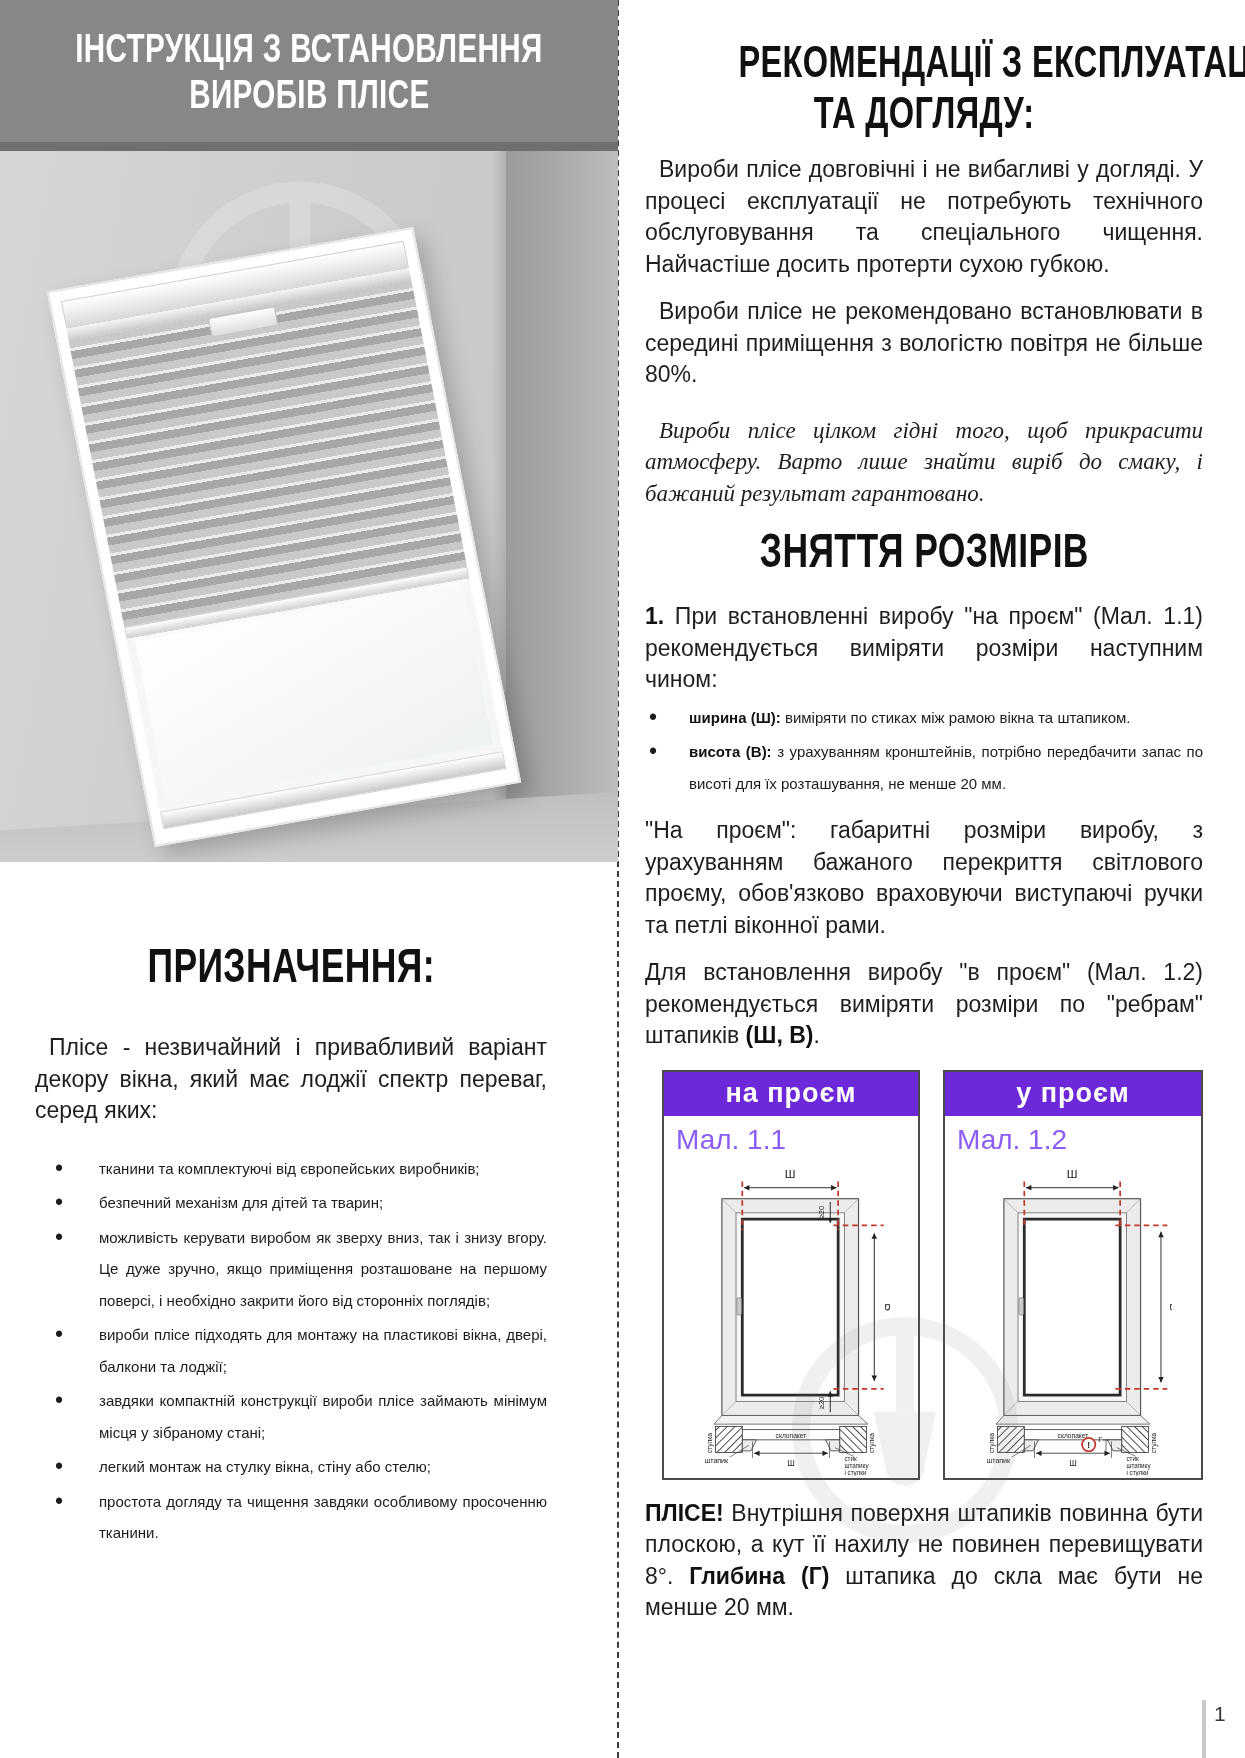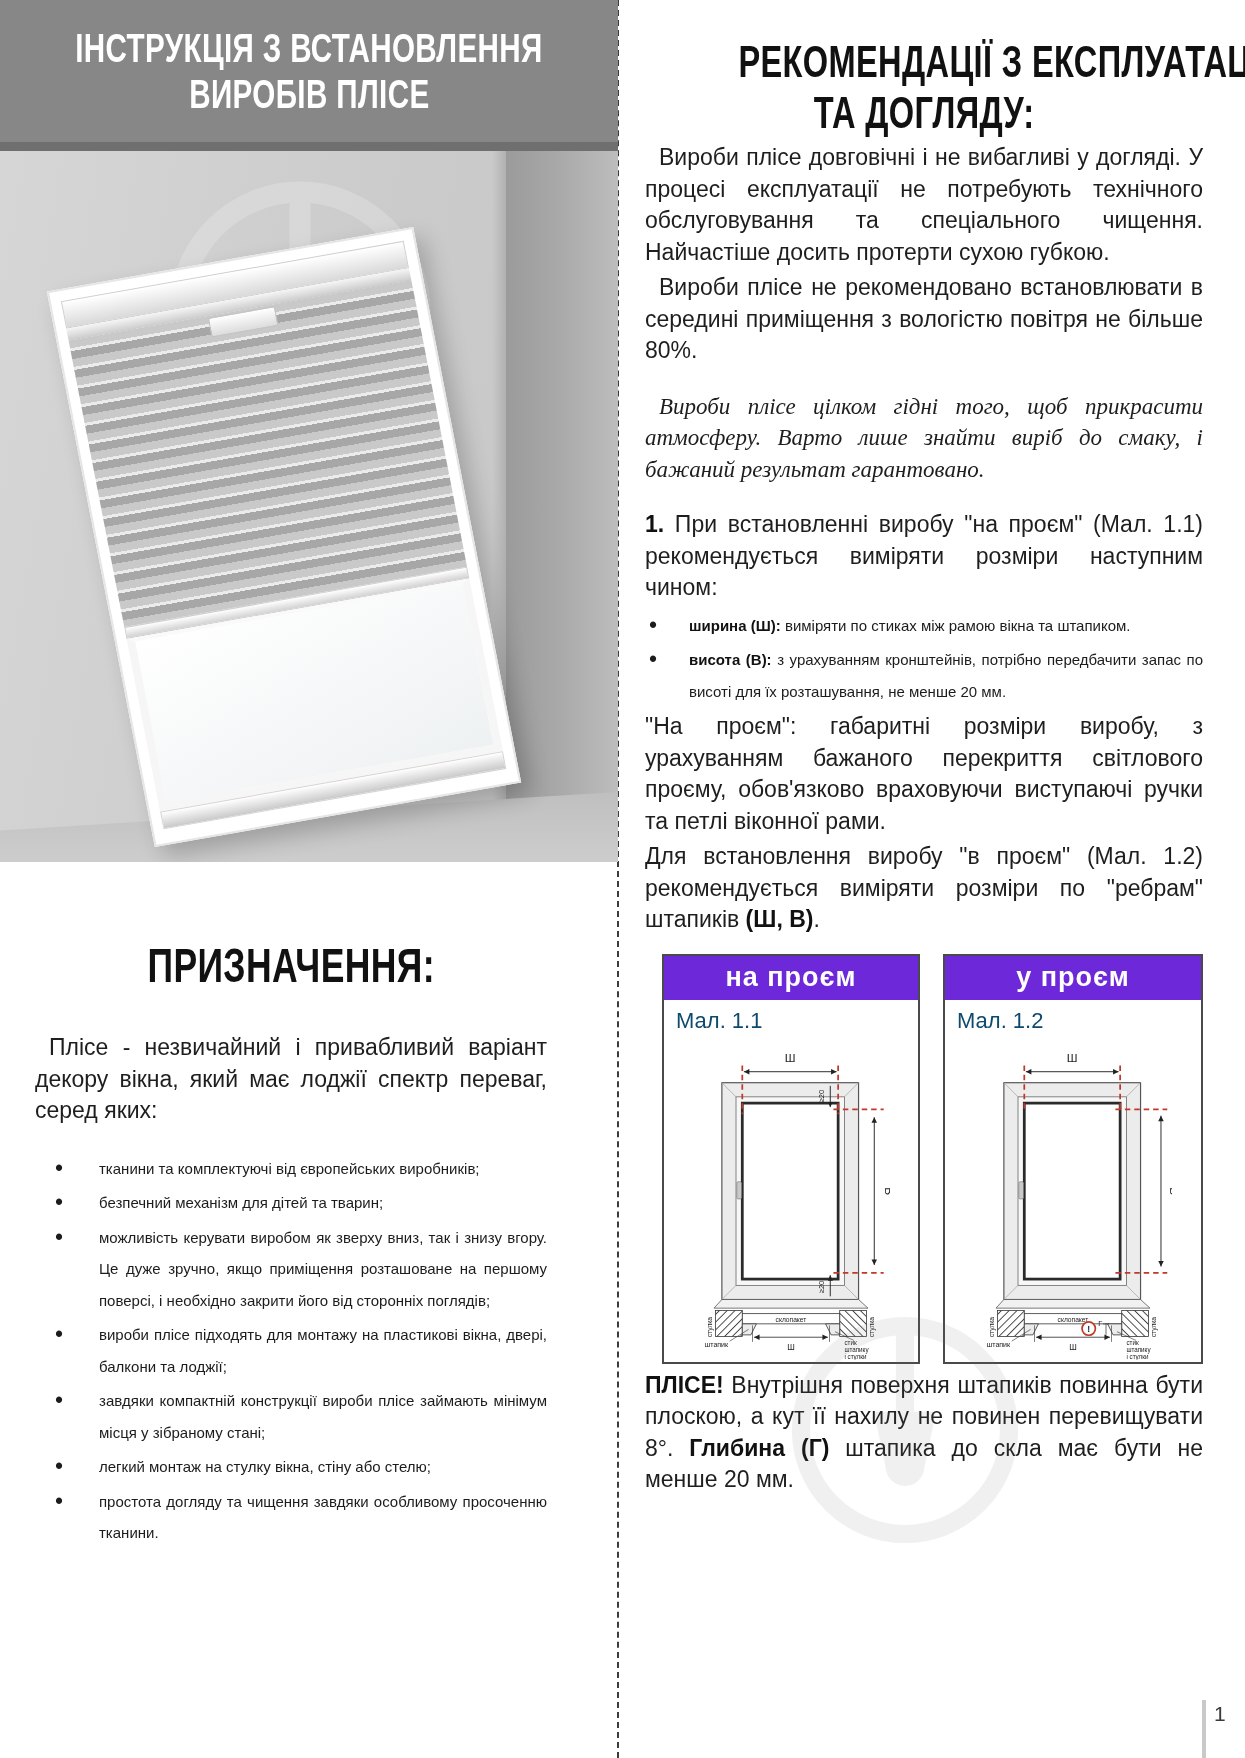--- a/index.html
+++ b/index.html
@@ -47,34 +47,34 @@
   p.ind{text-indent:14px;}
   .blist{margin-top:26px;}
   .brow{display:flex;margin-bottom:3px;}
   .brow .dot{flex:0 0 64px;padding-left:20px;box-sizing:border-box;font-size:23px;line-height:31.5px;}
   .brow .btxt{flex:1;font-size:15px;line-height:31.5px;text-align:justify;}
   
   .rcol{position:absolute;left:645px;top:36px;width:558px;}
   .rcol .care-h .cond{font-size:44px;line-height:51px;}
   .rcol .sizes-h{margin-top:16px;}
   .rcol .sizes-h .cond{font-size:48px;line-height:52px;}
-  .rcol p.body{margin-top:4px;}
+  .rcol p.body{margin-top:16px;}
   .rcol p.gap{margin-top:24px;}
   .rcol .rlist .brow .dot{flex:0 0 44px;padding-left:4px;}
   .ital{font-style:italic;font-family:Liberation Serif, serif;}
   b,.bold{font-weight:700;color:#111;}
   
   .diagrow{position:relative;margin:18px 0 0 17px;width:541px;height:412px;z-index:1;}
   .dbox{position:absolute;top:0;height:410px;border:2px solid #4a4a4a;background:#fff;box-sizing:border-box;}
   .dbox.l{left:0;width:258px;}
   .dbox.r{left:281px;width:260px;}
   .dhead{height:44px;background:#6d28d9;display:flex;align-items:center;justify-content:center;}
   .dhead span{color:#fff;font-weight:700;font-size:27px;letter-spacing:1px;}
   .dbody{position:relative;height:362px;}
-  .dcap{position:absolute;left:12px;top:8px;font-size:22px;color:#0c4a6e;}
+  .dcap{position:absolute;left:12px;top:8px;font-size:28px;color:#8b5cf6;}
   .dbody svg{position:absolute;left:50%;top:34px;transform:translateX(-50%);}
   .attn{margin-top:40px;}
   
   .pagenum{position:absolute;left:1202px;top:1700px;height:58px;display:flex;}
   .pagenum .rule{width:4px;height:58px;background:#c9c9c9;}
   .pagenum .num{font-size:21px;color:#3a3a3a;padding:2px 0 0 8px;}
   svg text{font-family:"Liberation Sans",sans-serif;fill:#222;}
 </style>
 </head>
 <body>
@@ -147,20 +147,23 @@
 
   <div class="rcol">
     <div class="hwrap care-h">
       <span class="cond">РЕКОМЕНДАЦІЇ З ЕКСПЛУАТАЦІЇ</span><br>
       <span class="cond">ТА ДОГЛЯДУ:</span>
     </div>
     <p class="body ind">Вироби плісе довговічні і не вибагливі у догляді. У процесі експлуатації не потребують технічного обслуговування та спеціального чищення. Найчастіше досить протерти сухою губкою.</p>
     <p class="body ind">Вироби плісе не рекомендовано встановлювати в середині приміщення з вологістю повітря не більше 80%.</p>
     <p class="body ind ital gap">Вироби плісе цілком гідні того, щоб прикрасити атмосферу. Варто лише знайти виріб до смаку, і бажаний результат гарантовано.</p>
 
+    <div class="hwrap sizes-h">
+      <span class="cond">ЗНЯТТЯ РОЗМІРІВ</span>
+    </div>
 
     <p class="body gap"><b>1.</b><span> При встановленні виробу "на проєм" (Мал. 1.1) рекомендується виміряти розміри наступним чином:</span></p>
 
     <div class="blist rlist" style="margin-top:6px;">
       <div class="brow">
         <span class="dot">•</span>
         <span class="btxt"><b>ширина (Ш):</b><span> виміряти по стиках між рамою вікна та штапиком.</span></span>
       </div>
       <div class="brow">
         <span class="dot">•</span>

